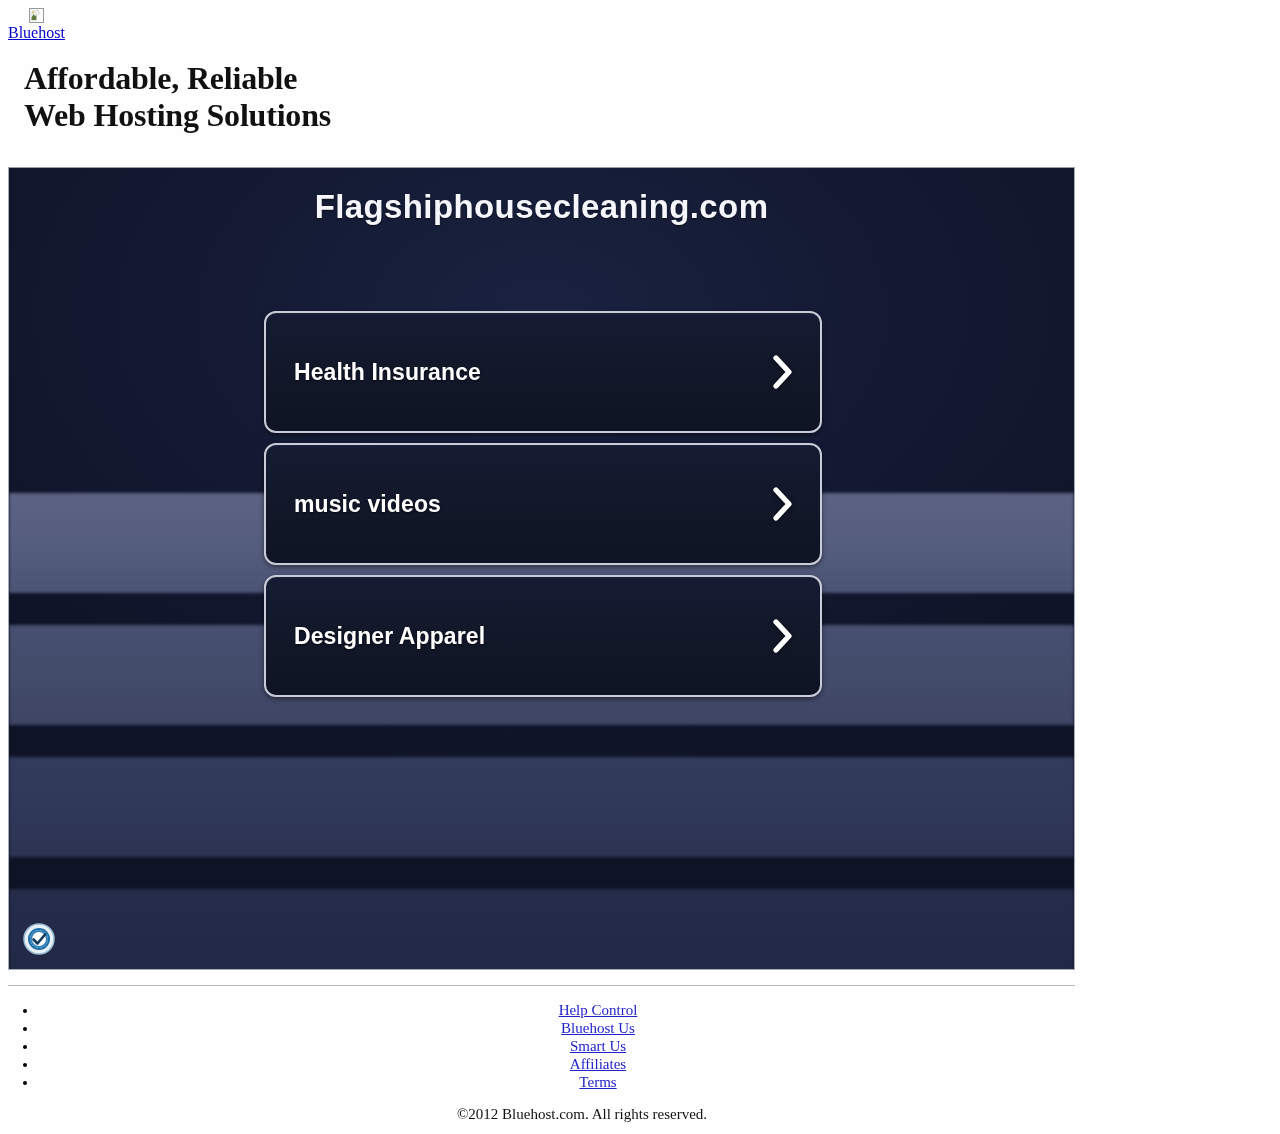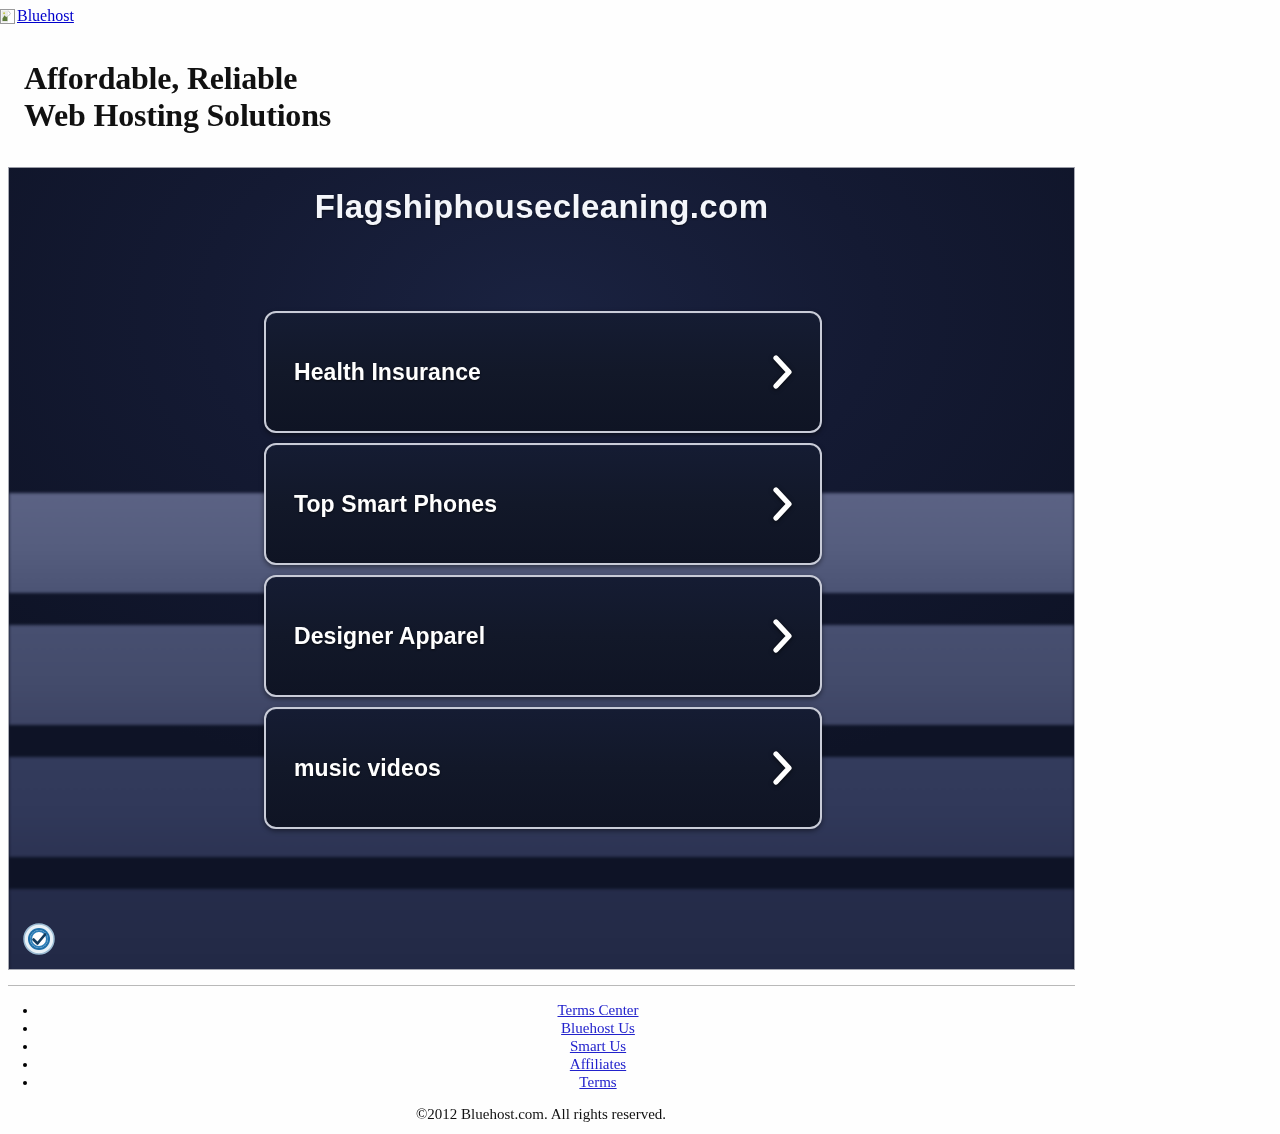--- a/index.html
+++ b/index.html
@@ -14,27 +14,28 @@
     position: relative;
     overflow: hidden;
     font-family: "Liberation Serif", "DejaVu Serif", serif;
     color: #000000;
     background: #fefefe;
   }
 
   
   .logo-link {
     position: absolute;
-    left: 0;
+    left: 8px;
     top: 8px;
     display: inline-flex;
     align-items: center;
     gap: 2px;
     text-decoration: none;
     line-height: 1;
+    flex-direction: column;
   }
   .broken-img {
     width: 15px;
     height: 15px;
     position: relative;
     display: inline-block;
     vertical-align: middle;
     flex: 0 0 auto;
   }
   .broken-img svg { display: block; }
@@ -213,20 +214,21 @@
   }
   .copyright {
     position: absolute;
     left: 0;
     top: 1106px;
     width: 1082px;
     text-align: center;
     font-family: "Liberation Serif", "DejaVu Serif", serif;
     font-size: 15px;
     color: #111111;
+    padding-left: 41px;
   }
 </style>
 </head>
 <body>
 
 <a class="logo-link" href="#">
   <span class="broken-img">
     <svg viewBox="0 0 15 15" width="15" height="15" xmlns="http://www.w3.org/2000/svg">
       <rect x="0.5" y="0.5" width="14" height="14" fill="#ffffff" stroke="#9a9a9a" stroke-width="1"></rect>
       <path d="M1.5 1.5 L8 1.5 L8 13.5 L1.5 13.5 Z" fill="#e8e8e8"></path>
@@ -257,57 +259,51 @@
 
   <div class="btn-stack">
 
     <div class="term-btn">
       <span class="term-label">Health Insurance</span>
       <svg class="chev" viewBox="0 0 22 34" xmlns="http://www.w3.org/2000/svg">
         <path d="M4 3 L17 17 L4 31" fill="none" stroke="#ffffff" stroke-width="5.2" stroke-linecap="round" stroke-linejoin="round"></path>
       </svg>
     </div>
 
+
+
     <div class="term-btn">
-      <span class="term-label">Top Smart Phones</span>
+      <span class="term-label">music videos</span>
       <svg class="chev" viewBox="0 0 22 34" xmlns="http://www.w3.org/2000/svg">
         <path d="M4 3 L17 17 L4 31" fill="none" stroke="#ffffff" stroke-width="5.2" stroke-linecap="round" stroke-linejoin="round"></path>
       </svg>
     </div>
 
-
     <div class="term-btn">
       <span class="term-label">Designer Apparel</span>
-      <svg class="chev" viewBox="0 0 22 34" xmlns="http://www.w3.org/2000/svg">
-        <path d="M4 3 L17 17 L4 31" fill="none" stroke="#ffffff" stroke-width="5.2" stroke-linecap="round" stroke-linejoin="round"></path>
-      </svg>
-    </div>
-
-    <div class="term-btn">
-      <span class="term-label">music videos</span>
       <svg class="chev" viewBox="0 0 22 34" xmlns="http://www.w3.org/2000/svg">
         <path d="M4 3 L17 17 L4 31" fill="none" stroke="#ffffff" stroke-width="5.2" stroke-linecap="round" stroke-linejoin="round"></path>
       </svg>
     </div>
 
   </div>
 
   <svg class="trust-seal" viewBox="0 0 32 32" xmlns="http://www.w3.org/2000/svg">
     <circle cx="16" cy="16" r="15" fill="#e8f1f7"></circle>
     <circle cx="16" cy="16" r="15" fill="none" stroke="#9dbdd4" stroke-width="1.5"></circle>
     <circle cx="16" cy="16" r="11" fill="#1f6fa8"></circle>
     <circle cx="16" cy="16" r="9" fill="#ffffff"></circle>
     <circle cx="16" cy="16" r="8" fill="none" stroke="#2f7fb8" stroke-width="2"></circle>
     <path d="M10.5 16.5 L14.5 20.5 L22 11.5" fill="none" stroke="#123b5c" stroke-width="2.6" stroke-linecap="round" stroke-linejoin="round"></path>
   </svg>
 </div>
 
 <hr class="footer-rule">
 
 <ul class="footer-list">
-  <li><a href="#">Terms Center</a></li>
+  <li><a href="#">Help Control</a></li>
   <li><a href="#">Bluehost Us</a></li>
   <li><a href="#">Smart Us</a></li>
   <li><a href="#">Affiliates</a></li>
   <li><a href="#">Terms</a></li>
 </ul>
 
 <div class="copyright">©2012 Bluehost.com. All rights reserved.</div>
 
 </body></html>

